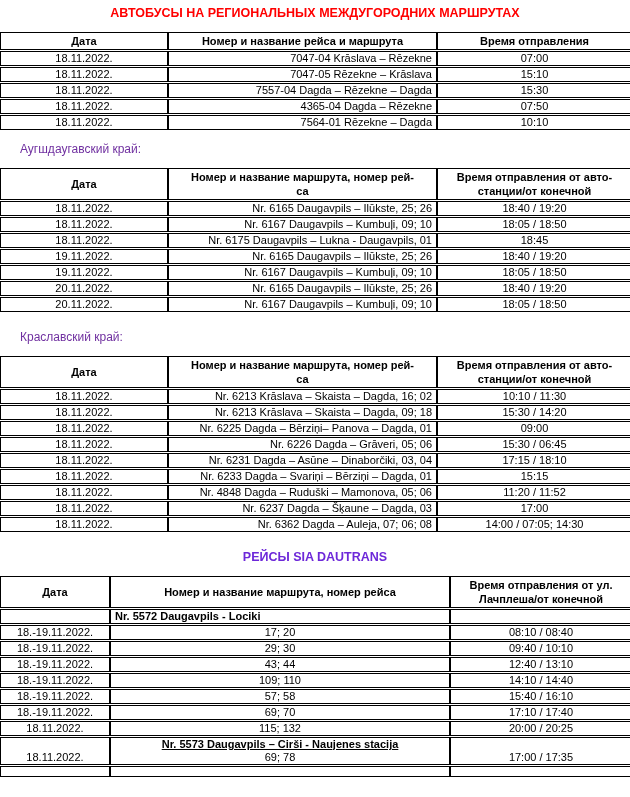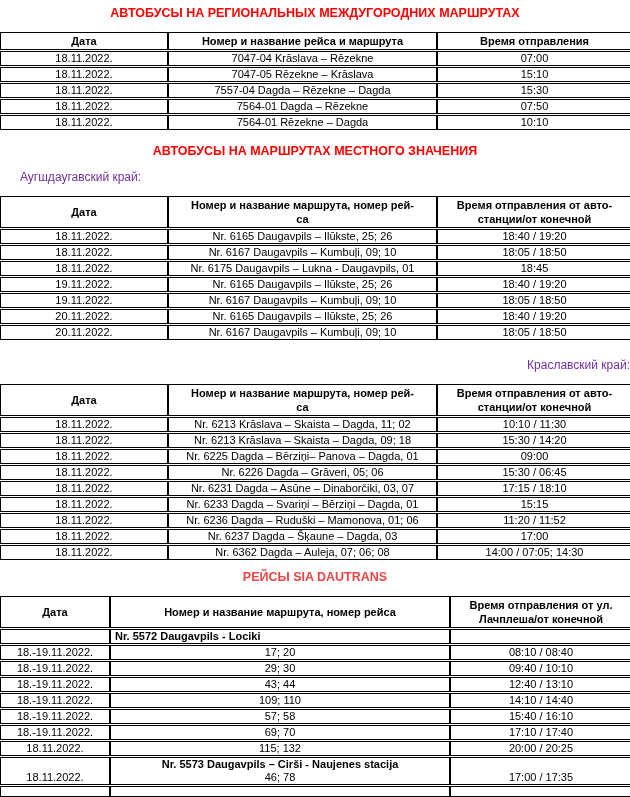--- a/index.html
+++ b/index.html
@@ -15,29 +15,29 @@
     padding-top: 6px;
   }
   .title {
     text-align: center;
     font-weight: bold;
     font-size: 12.5px;
     line-height: 15px;
   }
   .title-red   { color: #FF0000; margin-top: 0; }
   .title-red2  { color: #FF0000; margin-top: 13px; }
-  .title-green { color: #ef4444; margin-top: 9px; }
+  .title-green { color: #6d28d9; margin-top: 17px; }
   .subtitle {
     color: #7030A0;
     font-size: 12px;
     line-height: 15px;
     margin-top: 11px;
     padding-left: 20px;
   }
-  .subtitle-gap { margin-top: 17px; text-align: right; }
+  .subtitle-gap { margin-top: 17px; }
   table {
     border-collapse: separate;
     border-spacing: 0 1px;
     table-layout: fixed;
     width: 632px;
     margin-top: 10px;
   }
   th, td {
     border: 1px solid #000000;
     padding: 0 4px;
@@ -51,26 +51,26 @@
     text-align: center;
     white-space: pre-line;
     padding: 1px 2px;
   }
   td {
     font-size: 11px;
     line-height: 13px;
     height: 13px;
     white-space: nowrap;
   }
-  td.align-left   { text-align: center; margin-top: 39px; }
+  td.align-left   { text-align: right; margin-top: 39px; }
   td.align-center { text-align: center; }
   tr.subheader td { font-weight: bold; text-align: left; }
   tr.empty td { height: 11px; }
   tr.twoline td { vertical-align: bottom; white-space: normal; }
-  tr.twoline td .line-bold { font-weight: bold; }
+  tr.twoline td .line-bold { font-weight: bold; text-decoration: underline; }
 </style>
 </head>
 <body>
 
 <div class="page">
 
   <div class="title title-red">АВТОБУСЫ НА РЕГИОНАЛЬНЫХ МЕЖДУГОРОДНИХ МАРШРУТАХ</div>
 
   <table>
       <colgroup>
@@ -96,32 +96,31 @@
           <td class="align-left">7047-05 Rēzekne – Krāslava</td>
           <td class="align-center">15:10</td>
         </tr>
         <tr class="">
           <td class="align-center">18.11.2022.</td>
           <td class="align-left">7557-04 Dagda – Rēzekne – Dagda</td>
           <td class="align-center">15:30</td>
         </tr>
         <tr class="">
           <td class="align-center">18.11.2022.</td>
-          <td class="align-left">7564-01 Dagda – Rēzekne</td>
+          <td class="align-left">4365-04 Dagda – Rēzekne</td>
           <td class="align-center">07:50</td>
         </tr>
         <tr class="">
           <td class="align-center">18.11.2022.</td>
           <td class="align-left">7564-01 Rēzekne – Dagda</td>
           <td class="align-center">10:10</td>
         </tr>
       </tbody>
     </table>
 
-  <div class="title title-red2">АВТОБУСЫ НА МАРШРУТАХ МЕСТНОГО ЗНАЧЕНИЯ</div>
 
   <div class="subtitle">Аугшдаугавский край:</div>
 
   <table>
       <colgroup>
         <col style="width: 168px;">
         <col style="width: 269px;">
         <col style="width: 195px;">
       </colgroup>
       <thead>
@@ -185,51 +184,51 @@
           <th>Дата</th>
           <th>Номер и название маршрута, номер рей-
 са</th>
           <th>Время отправления от авто-
 станции/от конечной</th>
         </tr>
       </thead>
       <tbody>
         <tr class="">
           <td class="align-center">18.11.2022.</td>
-          <td class="align-left">Nr. 6213 Krāslava – Skaista – Dagda, 11; 02</td>
+          <td class="align-left">Nr. 6213 Krāslava – Skaista – Dagda, 16; 02</td>
           <td class="align-center">10:10 / 11:30</td>
         </tr>
         <tr class="">
           <td class="align-center">18.11.2022.</td>
           <td class="align-left">Nr. 6213 Krāslava – Skaista – Dagda, 09; 18</td>
           <td class="align-center">15:30 / 14:20</td>
         </tr>
         <tr class="">
           <td class="align-center">18.11.2022.</td>
           <td class="align-left">Nr. 6225 Dagda – Bērziņi– Panova – Dagda, 01</td>
           <td class="align-center">09:00</td>
         </tr>
         <tr class="">
           <td class="align-center">18.11.2022.</td>
           <td class="align-left">Nr. 6226 Dagda – Grāveri, 05; 06</td>
           <td class="align-center">15:30 / 06:45</td>
         </tr>
         <tr class="">
           <td class="align-center">18.11.2022.</td>
-          <td class="align-left">Nr. 6231 Dagda – Asūne – Dinaborčiki, 03, 07</td>
+          <td class="align-left">Nr. 6231 Dagda – Asūne – Dinaborčiki, 03, 04</td>
           <td class="align-center">17:15 / 18:10</td>
         </tr>
         <tr class="">
           <td class="align-center">18.11.2022.</td>
           <td class="align-left">Nr. 6233 Dagda – Svariņi – Bērziņi – Dagda, 01</td>
           <td class="align-center">15:15</td>
         </tr>
         <tr class="">
           <td class="align-center">18.11.2022.</td>
-          <td class="align-left">Nr. 6236 Dagda – Ruduški – Mamonova, 01; 06</td>
+          <td class="align-left">Nr. 4848 Dagda – Ruduški – Mamonova, 05; 06</td>
           <td class="align-center">11:20 / 11:52</td>
         </tr>
         <tr class="">
           <td class="align-center">18.11.2022.</td>
           <td class="align-left">Nr. 6237 Dagda – Šķaune – Dagda, 03</td>
           <td class="align-center">17:00</td>
         </tr>
         <tr class="">
           <td class="align-center">18.11.2022.</td>
           <td class="align-left">Nr. 6362 Dagda – Auleja, 07; 06; 08</td>
@@ -292,21 +291,21 @@
         </tr>
         <tr class="">
           <td class="align-center">18.11.2022.</td>
           <td class="align-center">115; 132</td>
           <td class="align-center">20:00 / 20:25</td>
         </tr>
         <tr class="twoline">
           <td class="align-center">18.11.2022.</td>
           <td class="align-center">
             <div class="line-bold">Nr. 5573 Daugavpils – Cirši - Naujenes stacija</div>
-            <div class="line">46; 78</div>
+            <div class="line">69; 78</div>
           </td>
           <td class="align-center">17:00 / 17:35</td>
         </tr>
         <tr class="empty">
           <td class="align-center"></td>
           <td class="align-center"></td>
           <td class="align-center"></td>
         </tr>
       </tbody>
     </table>

